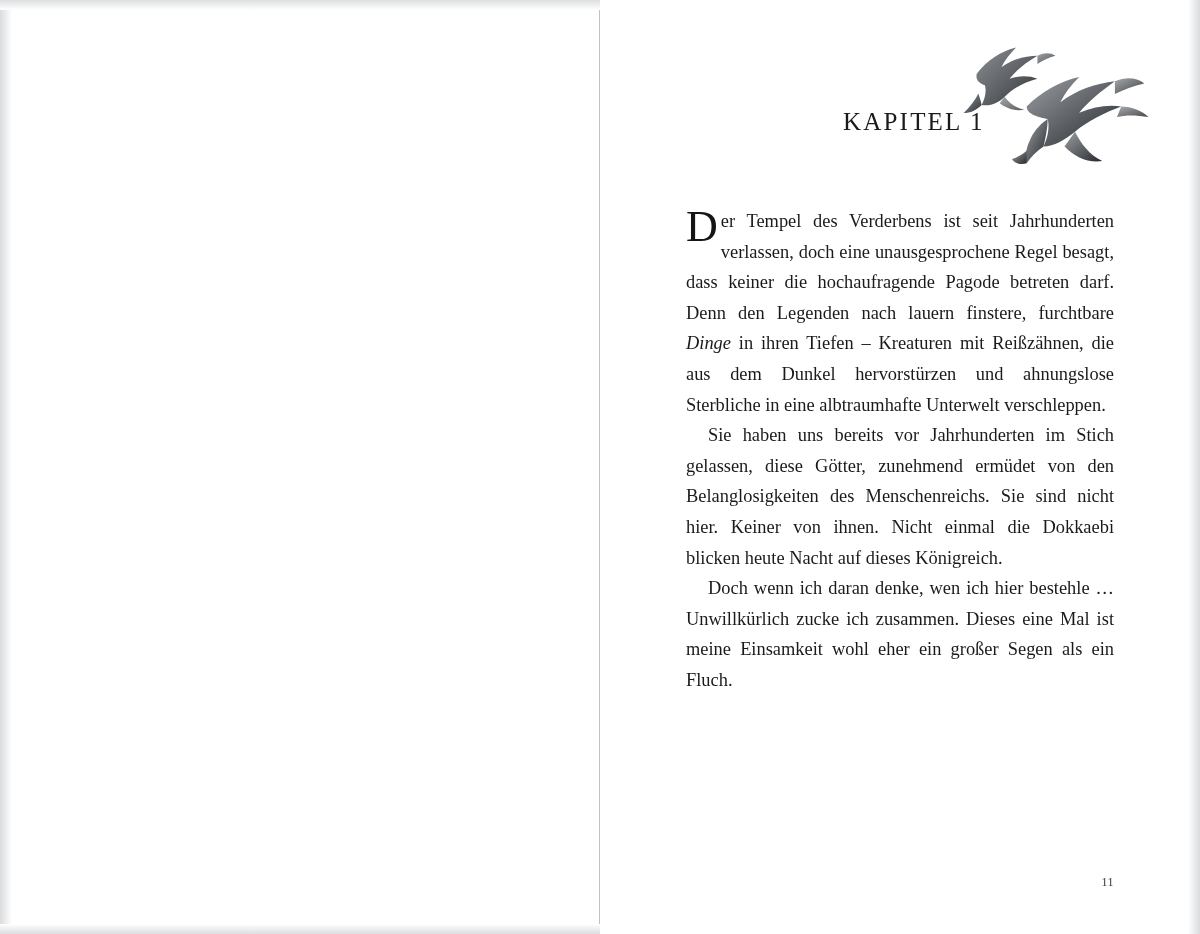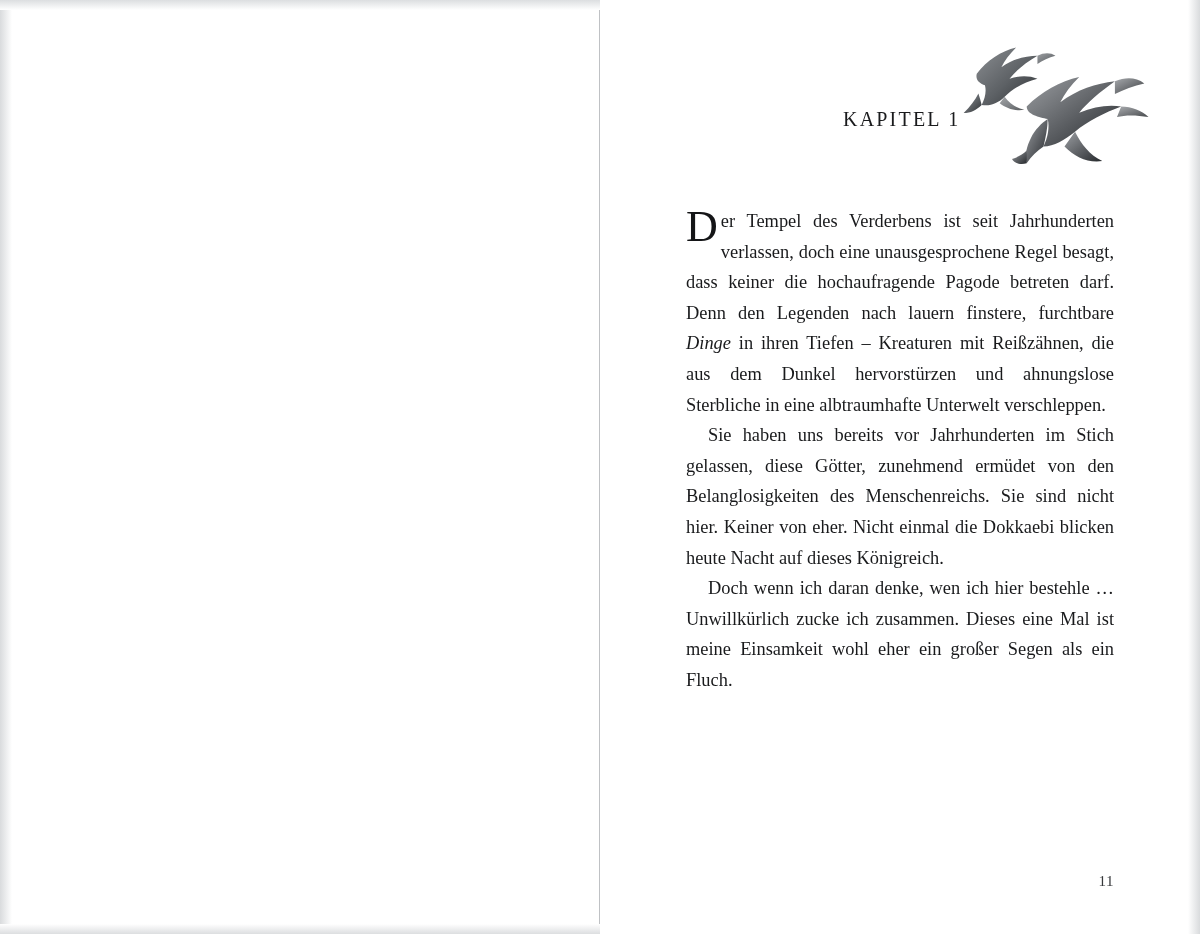--- a/index.html
+++ b/index.html
@@ -73,21 +73,21 @@
     left: 0;
     top: 96px;
     width: 600px;
     height: 70px;
   }
   .chapter-title {
     position: absolute;
     left: 243px;
     top: 12px;
     font-family: "Liberation Serif", serif;
-    font-size: 20px;
+    font-size: 25px;
     letter-spacing: 2.2px;
     font-variant: small-caps;
     color: #1a1b1d;
     white-space: nowrap;
   }
   .birds {
     position: absolute;
     left: 352px;
     top: -78px;
     width: 200px;
@@ -126,21 +126,21 @@
     margin-right: 1px;
     font-weight: 400;
     color: #141517;
   }
   .italic { font-style: italic; margin-top: 8px; }
 
   .folio {
     position: absolute;
     right: 86px;
     bottom: 44px;
-    font-size: 15px;
+    font-size: 12px;
     color: #36383b;
     letter-spacing: 0.5px;
     margin-top: 36px;
   }
 </style>
 </head>
 <body>
 
 <div class="spread">
 
@@ -194,20 +194,20 @@
             <path d="M104 50 C114 50 124 54 130 60 C118 58 108 58 100 60 Z" opacity="0.85"></path>
           </g>
         </svg>
       </div>
     </div>
 
     <div class="textblock">
       <p class="first">
         <span class="dropcap">D</span><span>er Tempel des Verderbens ist seit Jahrhunderten verlassen, doch eine unausgesprochene Regel besagt, dass keiner die hochaufragende Pagode betreten darf. Denn den Legenden nach lauern finstere, furchtbare </span><span class="italic">Dinge</span><span> in ihren Tiefen – Kreaturen mit Reißzähnen, die aus dem Dunkel hervorstürzen und ahnungslose Sterbliche in eine albtraumhafte Unterwelt verschleppen.</span>
       </p>
-      <p>Sie haben uns bereits vor Jahrhunderten im Stich gelassen, diese Götter, zunehmend ermüdet von den Belanglosigkeiten des Menschenreichs. Sie sind nicht hier. Keiner von eher. Nicht einmal die Dokkaebi blicken heute Nacht auf dieses Königreich.</p>
+      <p>Sie haben uns bereits vor Jahrhunderten im Stich gelassen, diese Götter, zunehmend ermüdet von den Belanglosigkeiten des Menschenreichs. Sie sind nicht hier. Keiner von ihnen. Nicht einmal die Dokkaebi blicken heute Nacht auf dieses Königreich.</p>
       <p>Doch wenn ich daran denke, wen ich hier bestehle … Unwillkürlich zucke ich zusammen. Dieses eine Mal ist meine Einsamkeit wohl eher ein großer Segen als ein Fluch.</p>
 
     </div>
 
     <div class="folio">11</div>
   </div>
 </div>
 
 </body></html>

